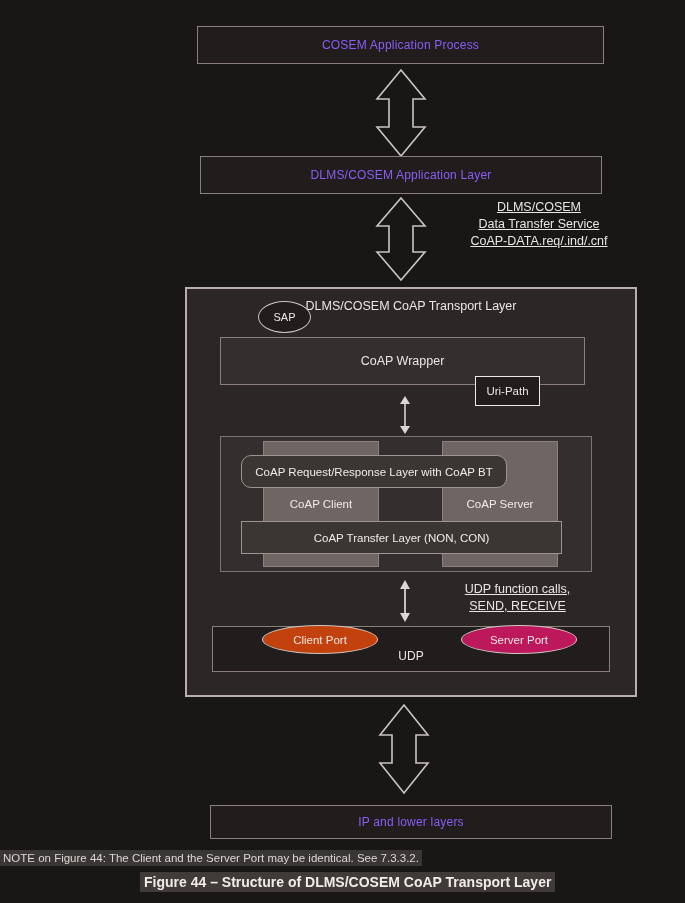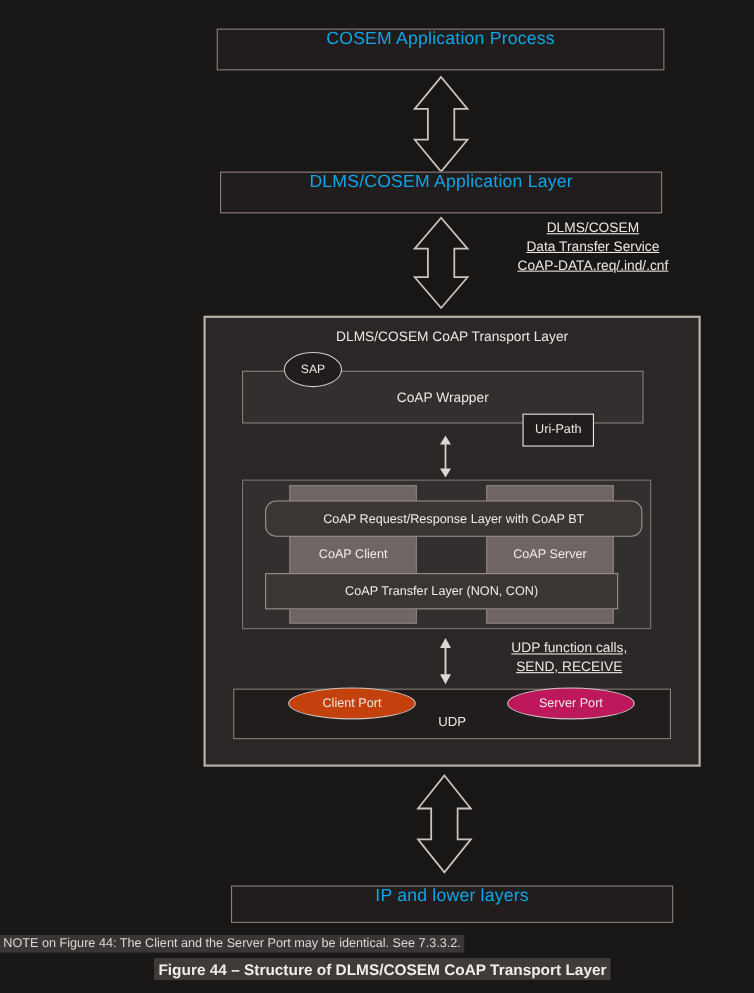--- a/index.html
+++ b/index.html
@@ -15,25 +15,25 @@
     font-family: "Liberation Sans", sans-serif;
     color: #e9e2de;
   }
   .abs { position: absolute; box-sizing: border-box; }
 
   
   .layer-box {
     border: 1px solid #8a7f7b;
     background: #201d1c;
     display: flex;
-    align-items: flex-start;
-    justify-content: center;
-    font-size: 16px;
+    align-items: center;
+    justify-content: center;
+    font-size: 12px;
     letter-spacing: .2px;
-    color: #0ea5e9;
+    color: #8b5cf6;
   }
 
   
   .transport-container {
     border: 2px solid #b9aeaa;
     background: #2a2726;
   }
   .transport-title {
     font-size: 12.5px;
     color: #ece6e2;
@@ -176,21 +176,21 @@
 </div>
 
 <div class="abs transport-container" style="left:185px; top:287px; width:452px; height:410px;">
   <div class="abs transport-title" style="left:0; top:10px;">DLMS/COSEM CoAP Transport Layer</div>
 </div>
 
 <div class="abs wrapper-box" style="left:220px; top:337px; width:365px; height:48px;">
   <span>CoAP Wrapper</span>
 </div>
 
-<div class="abs ellipse" style="left:258px; top:320px; width:53px; height:32px;">
+<div class="abs ellipse" style="left:258px; top:301px; width:53px; height:32px;">
   <span>SAP</span>
 </div>
 
 <div class="abs tag-box" style="left:475px; top:376px; width:65px; height:30px;">
   <span>Uri-Path</span>
 </div>
 
 <div class="abs" style="left:395px; top:396px; width:20px; height:38px;">
   <svg width="20" height="38" viewBox="0 0 20 38">
     <line x1="10" y1="6" x2="10" y2="32" stroke="#d9d1cd" stroke-width="1.6"></line>
@@ -201,21 +201,21 @@
 
 <div class="abs stack-outer" style="left:220px; top:436px; width:372px; height:136px;"></div>
 
 <div class="abs vbar" style="left:263px; top:441px; width:116px; height:126px;">
   <span>CoAP Client</span>
 </div>
 <div class="abs vbar" style="left:442px; top:441px; width:116px; height:126px;">
   <span>CoAP Server</span>
 </div>
 
-<div class="abs hbox" style="left:241px; top:455px; width:343px; height:33px;border-radius:10px;">
+<div class="abs hbox" style="left:241px; top:455px; width:266px; height:33px;border-radius:10px;">
   <span>CoAP Request/Response Layer with CoAP BT</span>
 </div>
 <div class="abs hbox" style="left:241px; top:521px; width:321px; height:33px;">
   <span>CoAP Transfer Layer (NON, CON)</span>
 </div>
 
 <div class="abs" style="left:395px; top:580px; width:20px; height:42px;">
   <svg width="20" height="42" viewBox="0 0 20 42">
     <line x1="10" y1="7" x2="10" y2="35" stroke="#d9d1cd" stroke-width="1.8"></line>
     <polygon points="10,0 15,9 5,9" fill="#ddd6d2"></polygon>

